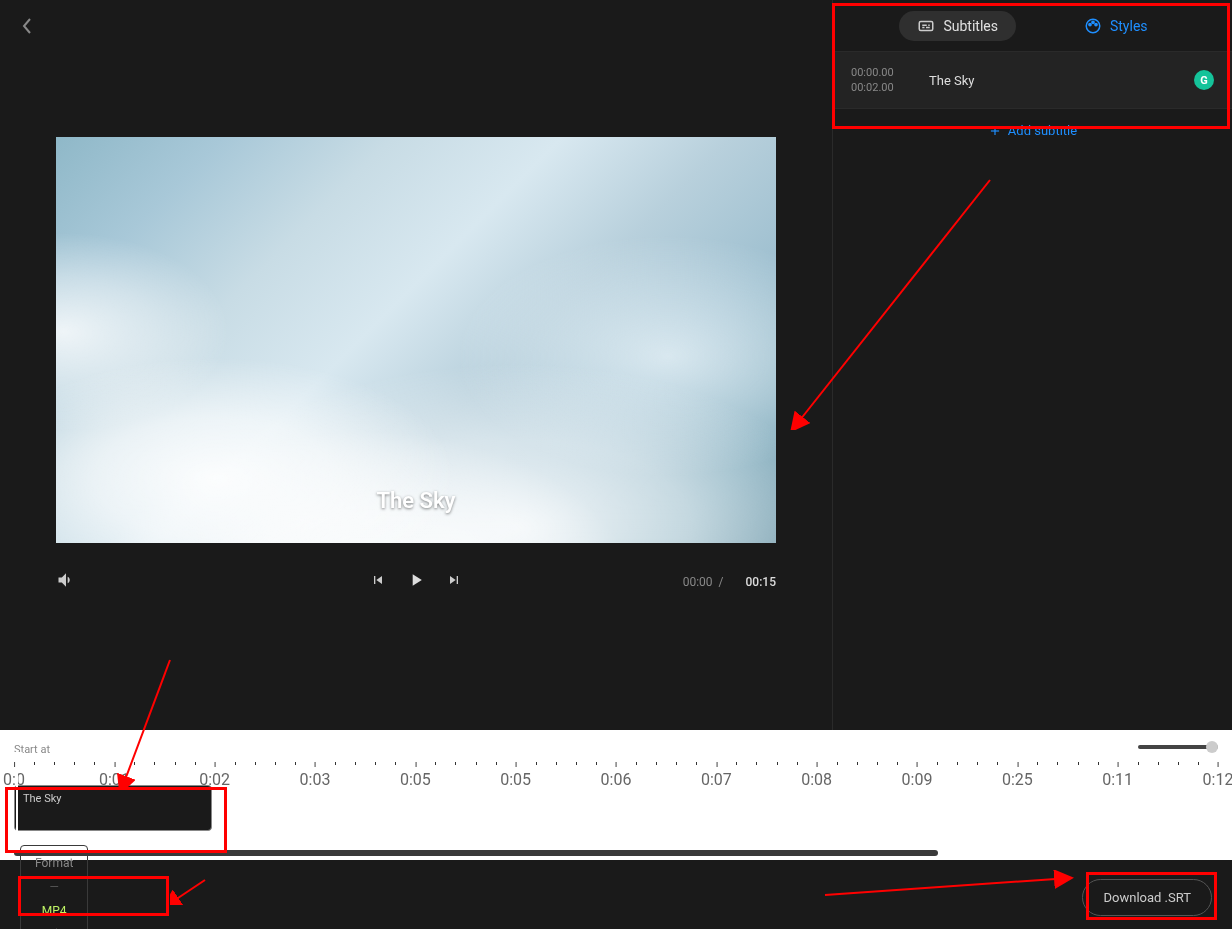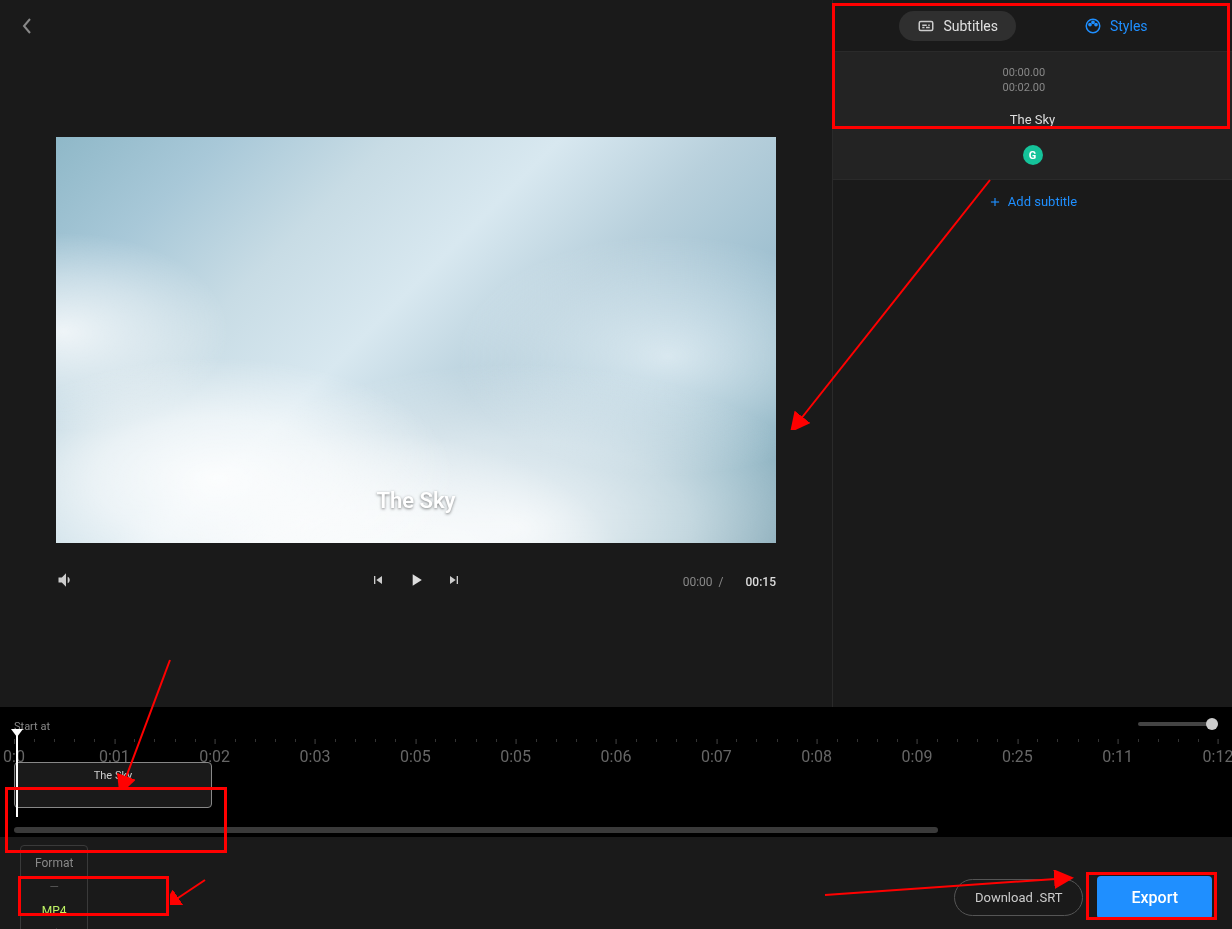--- a/index.html
+++ b/index.html
@@ -118,21 +118,20 @@
       padding: 0;
     }
 
     .subtitle-row {
       display: flex;
       align-items: center;
       padding: 14px 18px;
       border-bottom: 1px solid #2a2a2a;
       background: #232323;
       gap: 18px;
-      flex-direction: column;
     }
 
     .subtitle-times {
       display: flex;
       flex-direction: column;
       font-size: 11px;
       color: #888;
       gap: 2px;
       min-width: 60px;
     }
@@ -164,26 +163,25 @@
       left: 832px;
       width: 398px;
       height: 126px;
       border: 3px solid #ff0000;
       pointer-events: none;
       z-index: 100;
     }
 
     .timeline-section {
       position: absolute;
-      top: 707px;
+      top: 730px;
       left: 0;
       width: 100%;
       height: 130px;
-      background: #000000;
-      text-align: center;
+      background: #ffffff;
     }
 
     .start-label {
       position: absolute;
       top: 13px;
       left: 14px;
       font-size: 11px;
       color: #888;
     }
 
@@ -552,23 +550,20 @@
   <div class="format-selector">
     <span class="format-label">Format</span>
     <span class="format-divider">—</span>
     <span class="format-value">MP4</span>
     <span class="format-arrows">▲<br>▼</span>
   </div>
   <div class="bottom-right">
     <div class="download-srt">
       <span>Download .SRT</span>
     </div>
-    <div class="export-btn">
-      <span>Export</span>
-    </div>
   </div>
 </div>
 
 <div class="annotation-box-1"></div>
 <div class="annotation-box-2"></div>
 <div class="annotation-box-3"></div>
 <div class="annotation-box-4"></div>
 
 <svg class="arrow-svg" style="top:170px; left:790px;" width="220" height="260">
   <defs>

